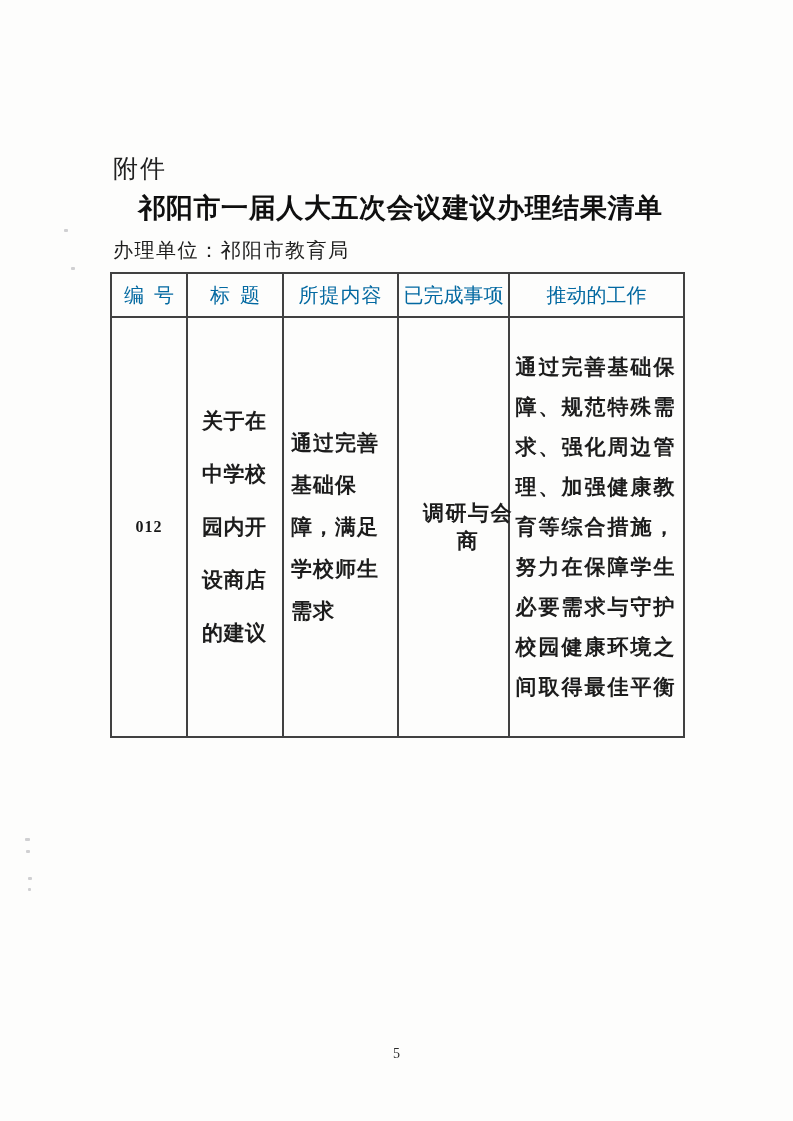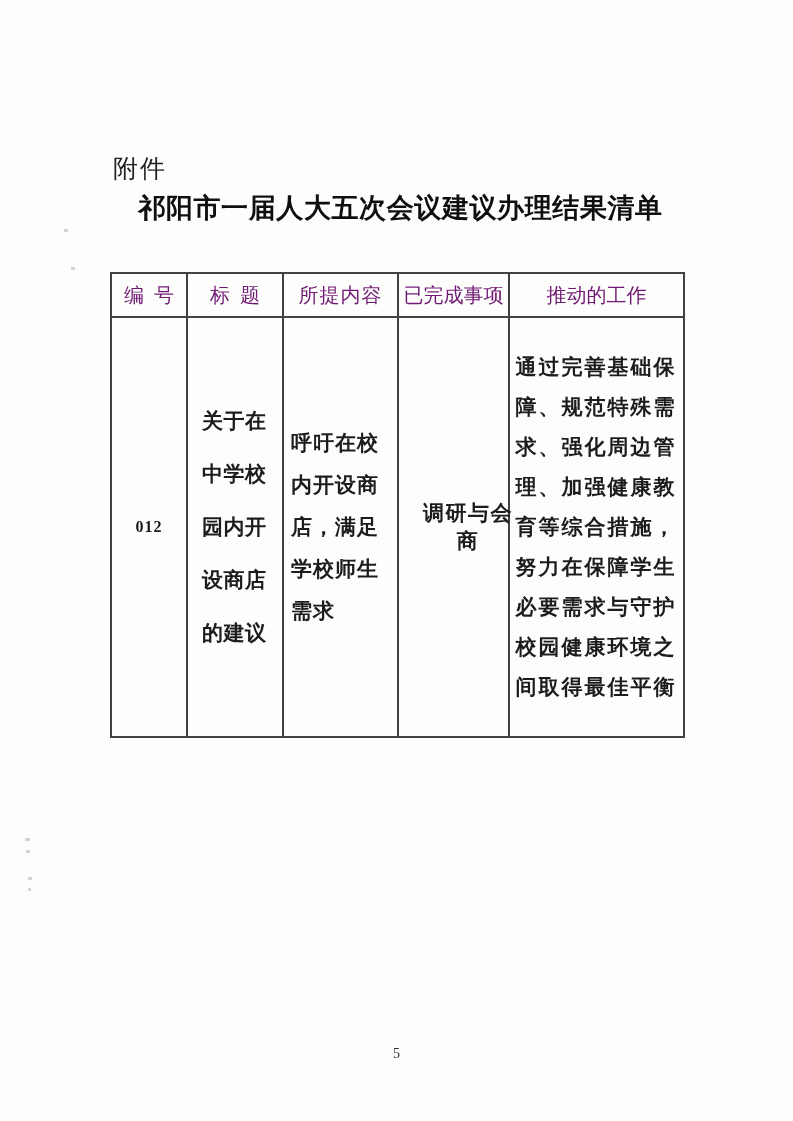--- a/index.html
+++ b/index.html
@@ -38,21 +38,21 @@
     border:2px solid #414141;
     padding:0;
     vertical-align:middle;
     font-weight:bold;
   }
   table.results th{
     height:42px;
     font-size:20px;
     font-weight:500;
     text-align:center;
-    color:#701a75;
+    color:#0369a1;
   }
   th.sp2{letter-spacing:10px;text-indent:10px;}
   th.sp0{letter-spacing:1px;}
   table.results td{height:418px;}
   .cell-num{
     text-align:center;
     font-size:16px;letter-spacing:1px;color:#171717;
   }
   .inner{
     font-size:21px;color:#1c1c1c;
@@ -95,20 +95,21 @@
 </style>
 </head>
 <body>
 
 <div class="page">
 
   <div class="attachment-label">附件</div>
 
   <h1 class="doc-title">祁阳市一届人大五次会议建议办理结果清单</h1>
 
+  <div class="handler-unit">办理单位：祁阳市教育局</div>
 
   <table class="results">
     <colgroup>
       <col style="width:76px">
       <col style="width:96px">
       <col style="width:115px">
       <col style="width:111px">
       <col style="width:175px">
     </colgroup>
     <thead>
@@ -122,21 +123,21 @@
     </thead>
     <tbody>
       <tr>
         <td class="cell-num">
           <span>012</span>
         </td>
         <td>
           <div class="inner inner-title">关于在中学校园内开设商店的建议</div>
         </td>
         <td>
-          <div class="inner inner-content">呼吁在校内开设商店，满足学校师生需求</div>
+          <div class="inner inner-content">通过完善基础保障，满足学校师生需求</div>
         </td>
         <td>
           <div class="inner inner-completed">调研与会商</div>
         </td>
         <td>
           <div class="inner inner-promoted">通过完善基础保障、规范特殊需求、强化周边管理、加强健康教育等综合措施，努力在保障学生必要需求与守护校园健康环境之间取得最佳平衡</div>
         </td>
       </tr>
     </tbody>
   </table>

